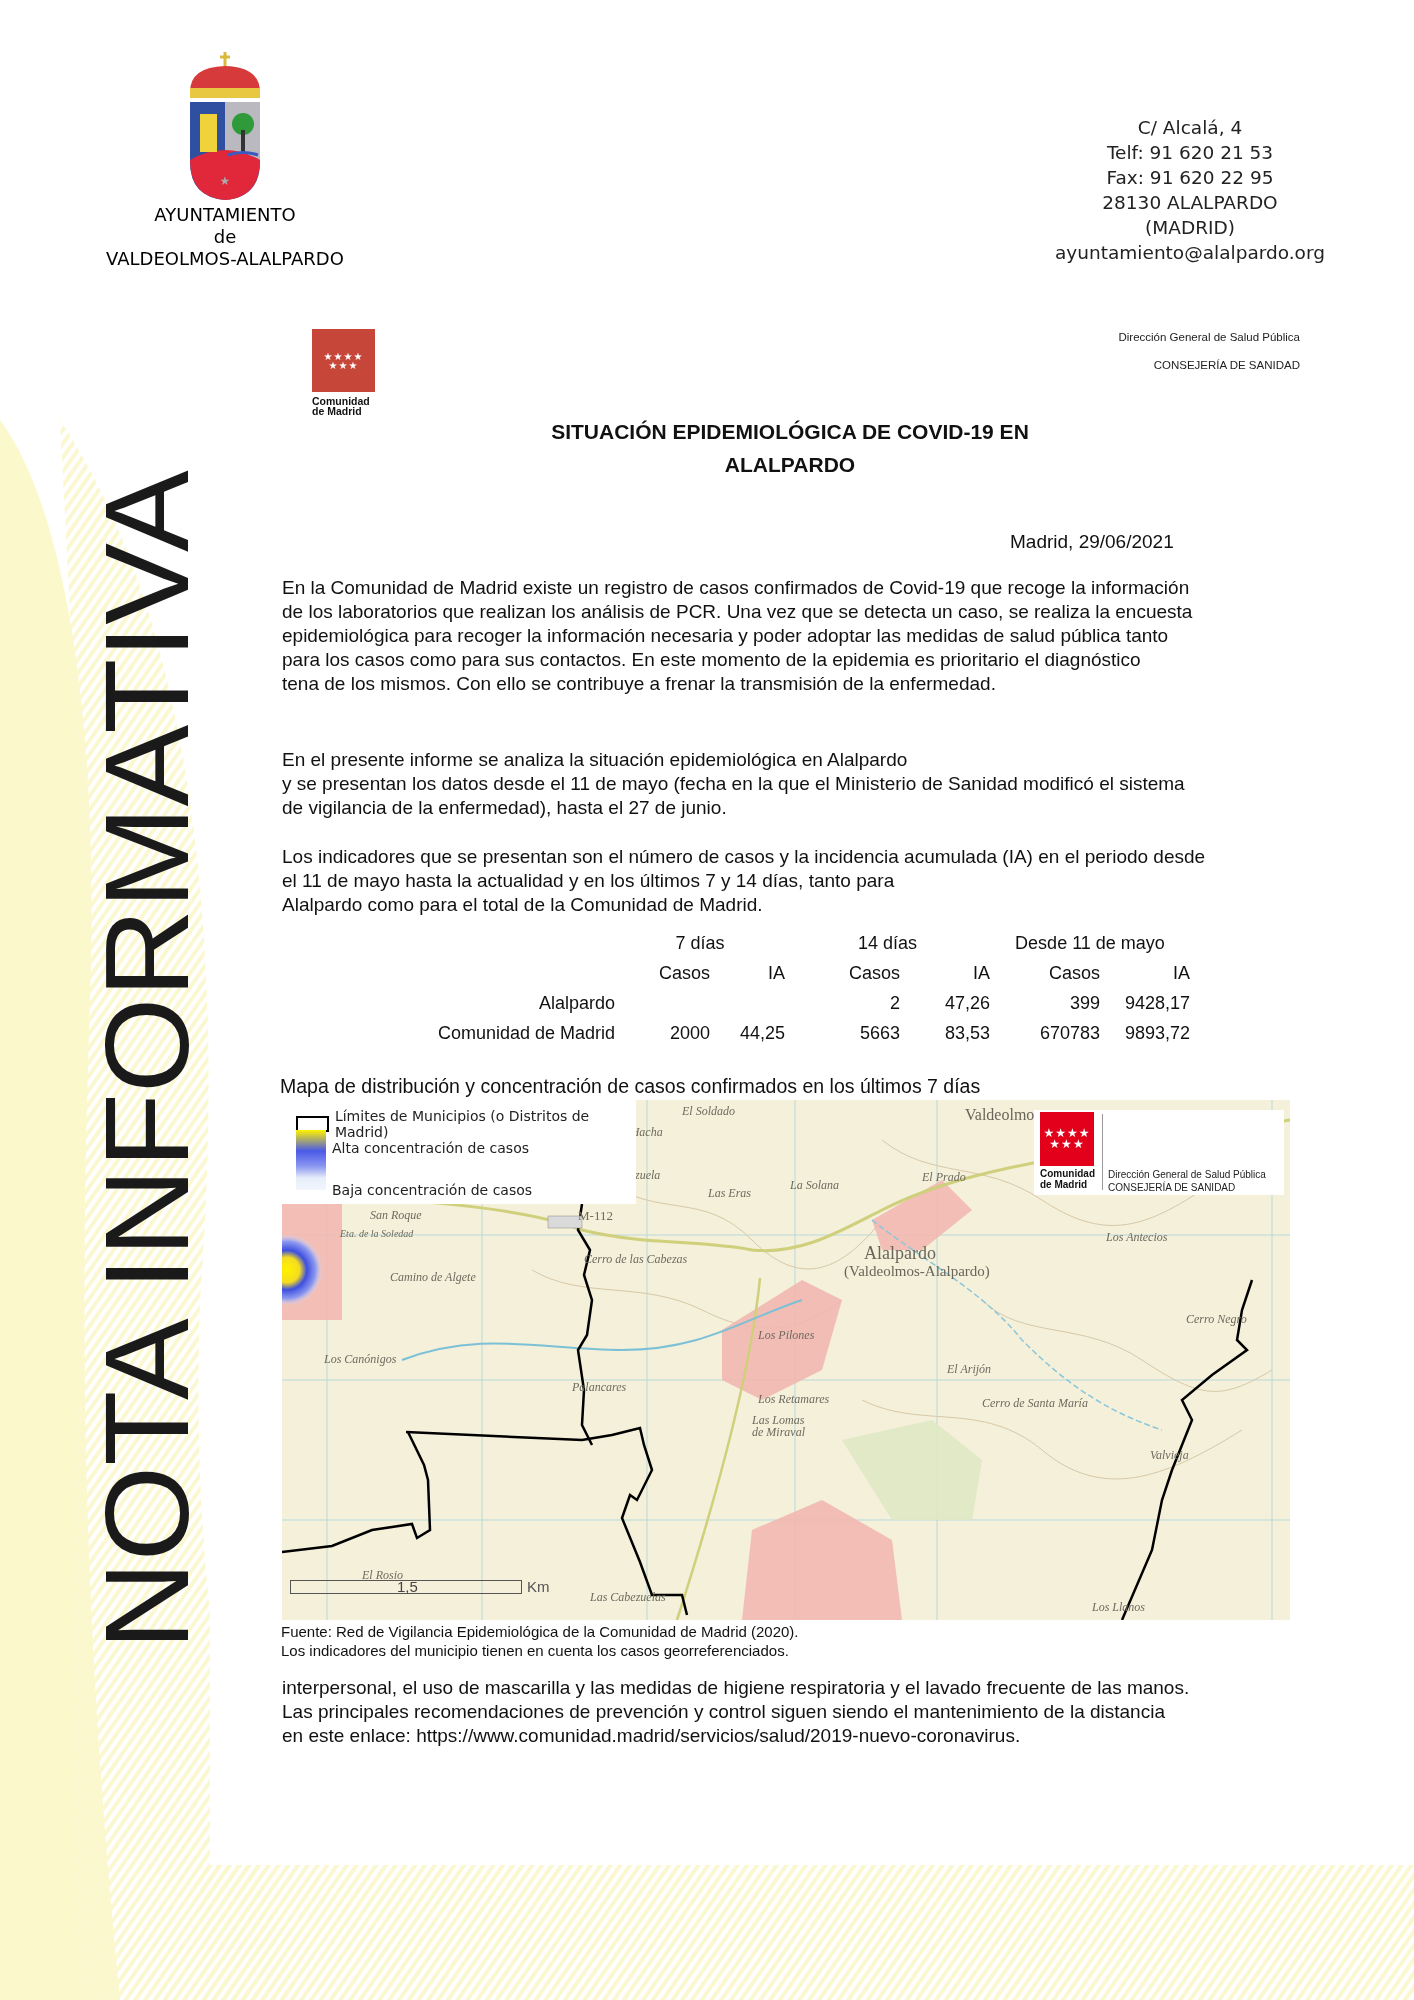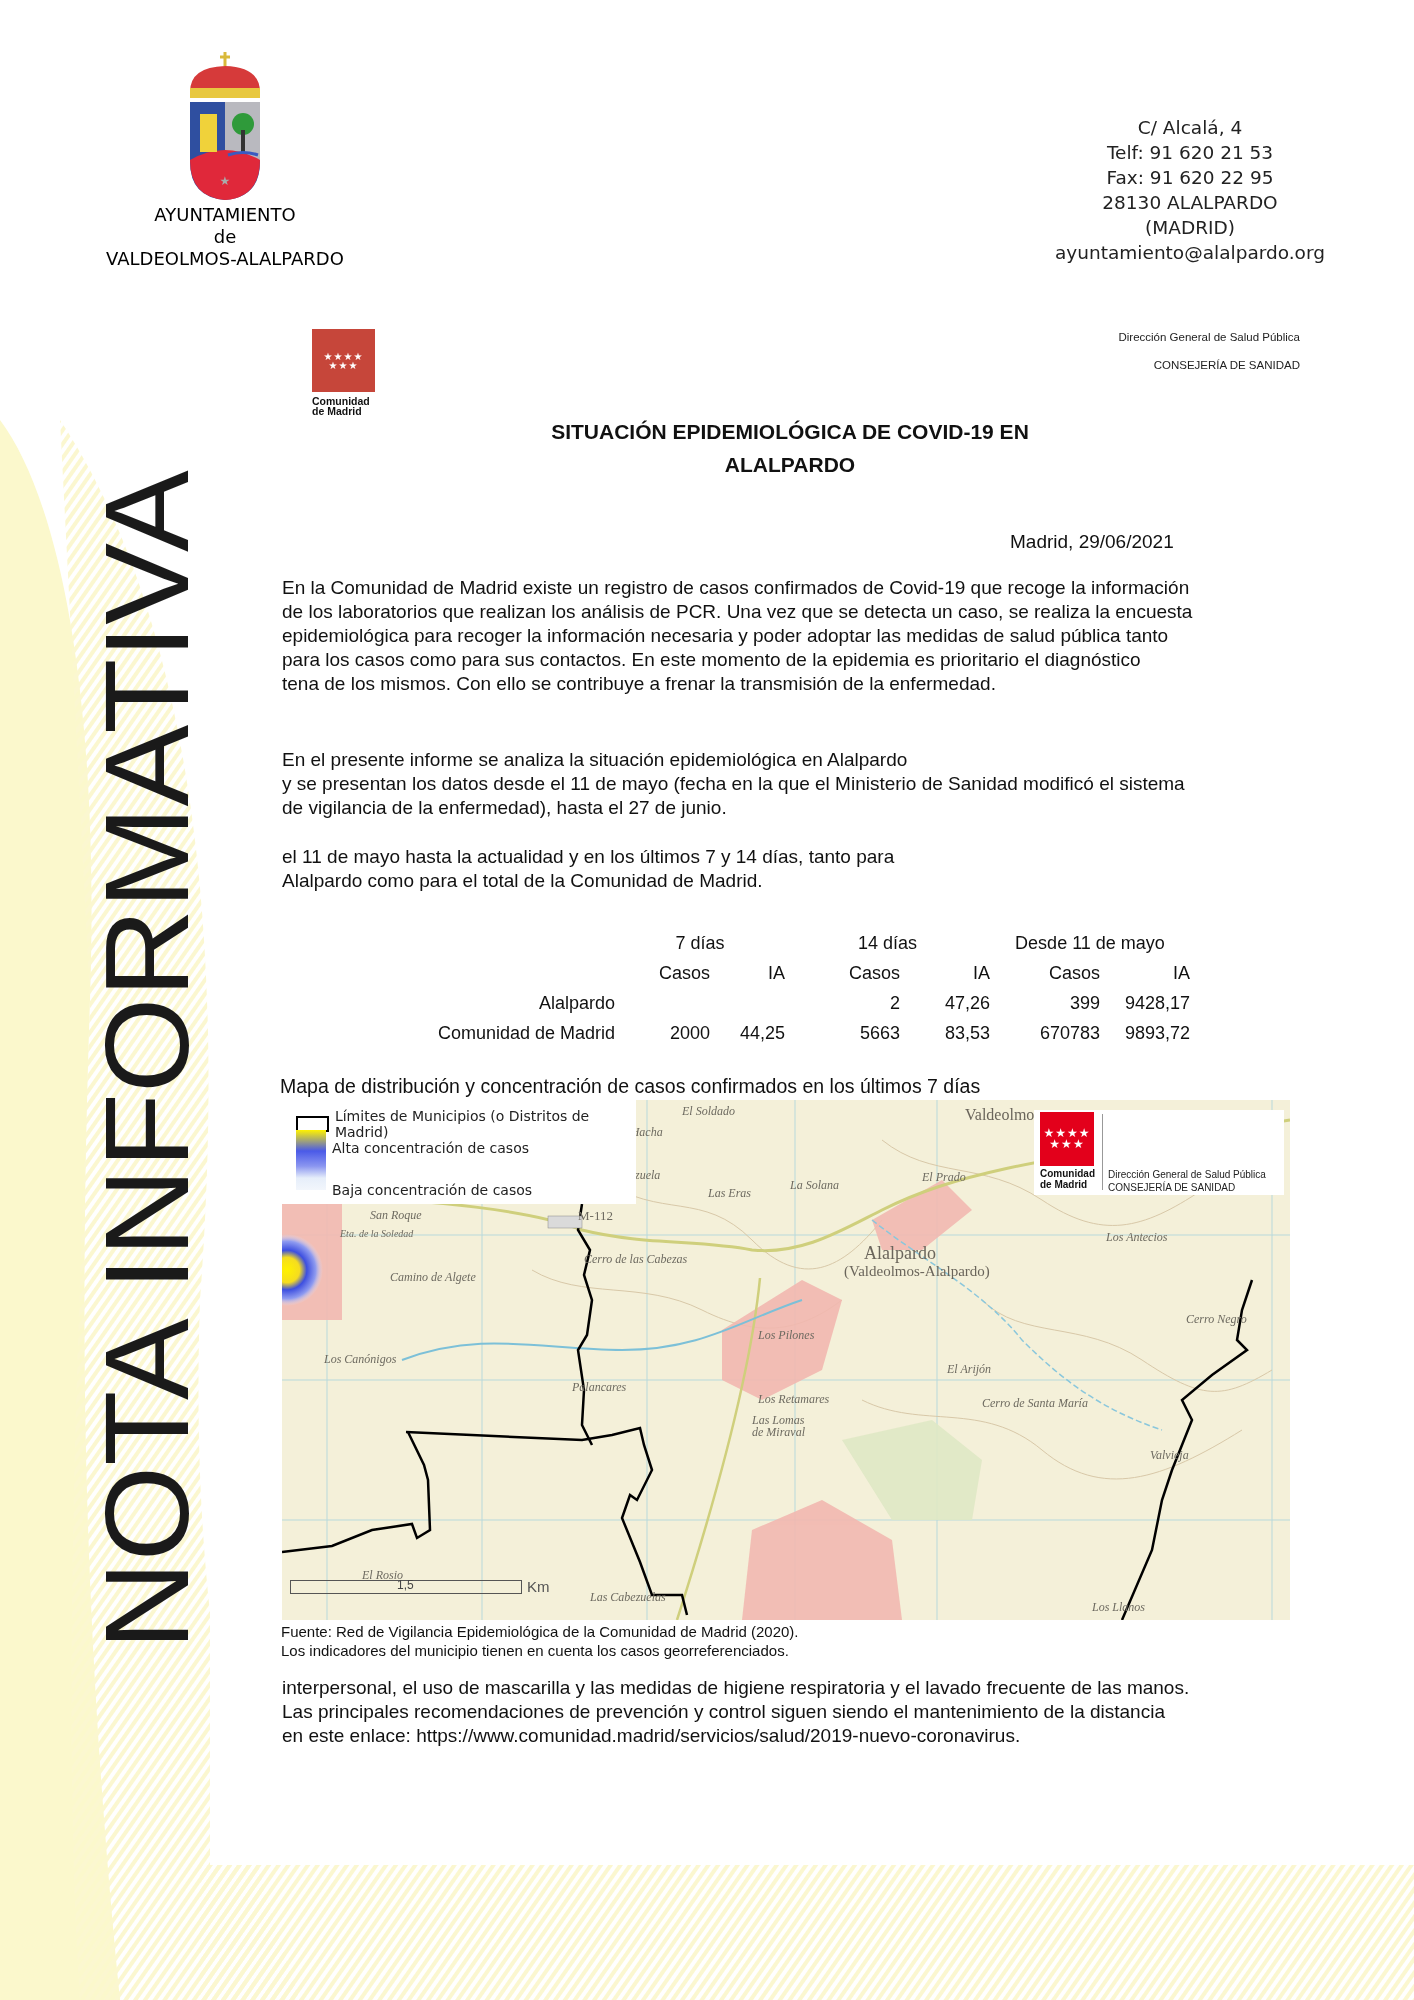--- a/index.html
+++ b/index.html
@@ -46,21 +46,21 @@
   #legend { position: absolute; left: 0; top: 0; width: 354px; height: 104px; background: #fff; font-family: "DejaVu Sans", sans-serif; font-size: 14px; color: #222; }
   .legend-row { position: absolute; left: 14px; display: flex; align-items: center; }
   .legend-swatch-box { width: 30px; height: 12px; border: 2px solid #000; margin-right: 6px; }
   #legend-gradient { position: absolute; left: 14px; top: 30px; width: 30px; height: 60px; background: linear-gradient(#fff200 0%, #4a5ae8 35%, #8a95f0 60%, #e6eefa 80%, #f2f6fc 100%); }
   #map-logo { position: absolute; right: 6px; top: 10px; width: 250px; height: 85px; background: #fff; display: flex; align-items: flex-start; }
   #map-logo .mred { width: 54px; height: 54px; margin: 2px 0 0 6px; background: #e3001b; color: #fff; font-size: 12px; line-height: 11px; display: flex; flex-direction: column; align-items: center; justify-content: center; letter-spacing: 1px; }
   #map-logo .mtxt { position: absolute; left: 6px; top: 58px; font-size: 10px; font-weight: bold; line-height: 11px; }
   #map-logo .vline { position: absolute; left: 68px; top: 4px; width: 1px; height: 76px; background: #999; }
   #map-logo .mdg { position: absolute; left: 74px; top: 58px; font-size: 10px; line-height: 13px; color: #222; }
   #scale-bar { position: absolute; left: 8px; top: 480px; width: 230px; height: 12px; border: 1px solid #555; }
-  #scale-num { position: absolute; left: 115px; top: 478px; font-size: 12px; color: #444; }
+  #scale-num { position: absolute; left: 115px; top: 478px; font-size: 15px; color: #444; }
   #scale-unit { position: absolute; left: 245px; top: 478px; font-size: 15px; color: #555; }
 
   #source { left: 281px; top: 1622px; font-size: 15px; line-height: 19px; z-index: 2; }
   #p4 { left: 282px; top: 1676px; width: 1080px; }
 
   #nota { left: 92px; top: 470px; width: 110px; height: 1180px; z-index: 2; }
 </style>
 </head>
 <body>
 
@@ -137,20 +137,21 @@
   <div>tena de los mismos. Con ello se contribuye a frenar la transmisión de la enfermedad.</div>
 </div>
 
 <div class="abs body-text" id="p2">
   <div>En el presente informe se analiza la situación epidemiológica en Alalpardo</div>
   <div>y se presentan los datos desde el 11 de mayo (fecha en la que el Ministerio de Sanidad modificó el sistema</div>
   <div>de vigilancia de la enfermedad), hasta el 27 de junio.</div>
 </div>
 
 <div class="abs body-text" id="p3">
+  <div>Los indicadores que se presentan son el número de casos y la incidencia acumulada (IA) en el periodo desde</div>
   <div>el 11 de mayo hasta la actualidad y en los últimos 7 y 14 días, tanto para</div>
   <div>Alalpardo como para el total de la Comunidad de Madrid.</div>
 </div>
 
 <div class="abs" id="stats">
   <table>
     <colgroup>
       <col style="width:215px">
         <col style="width:95px">
         <col style="width:75px">

